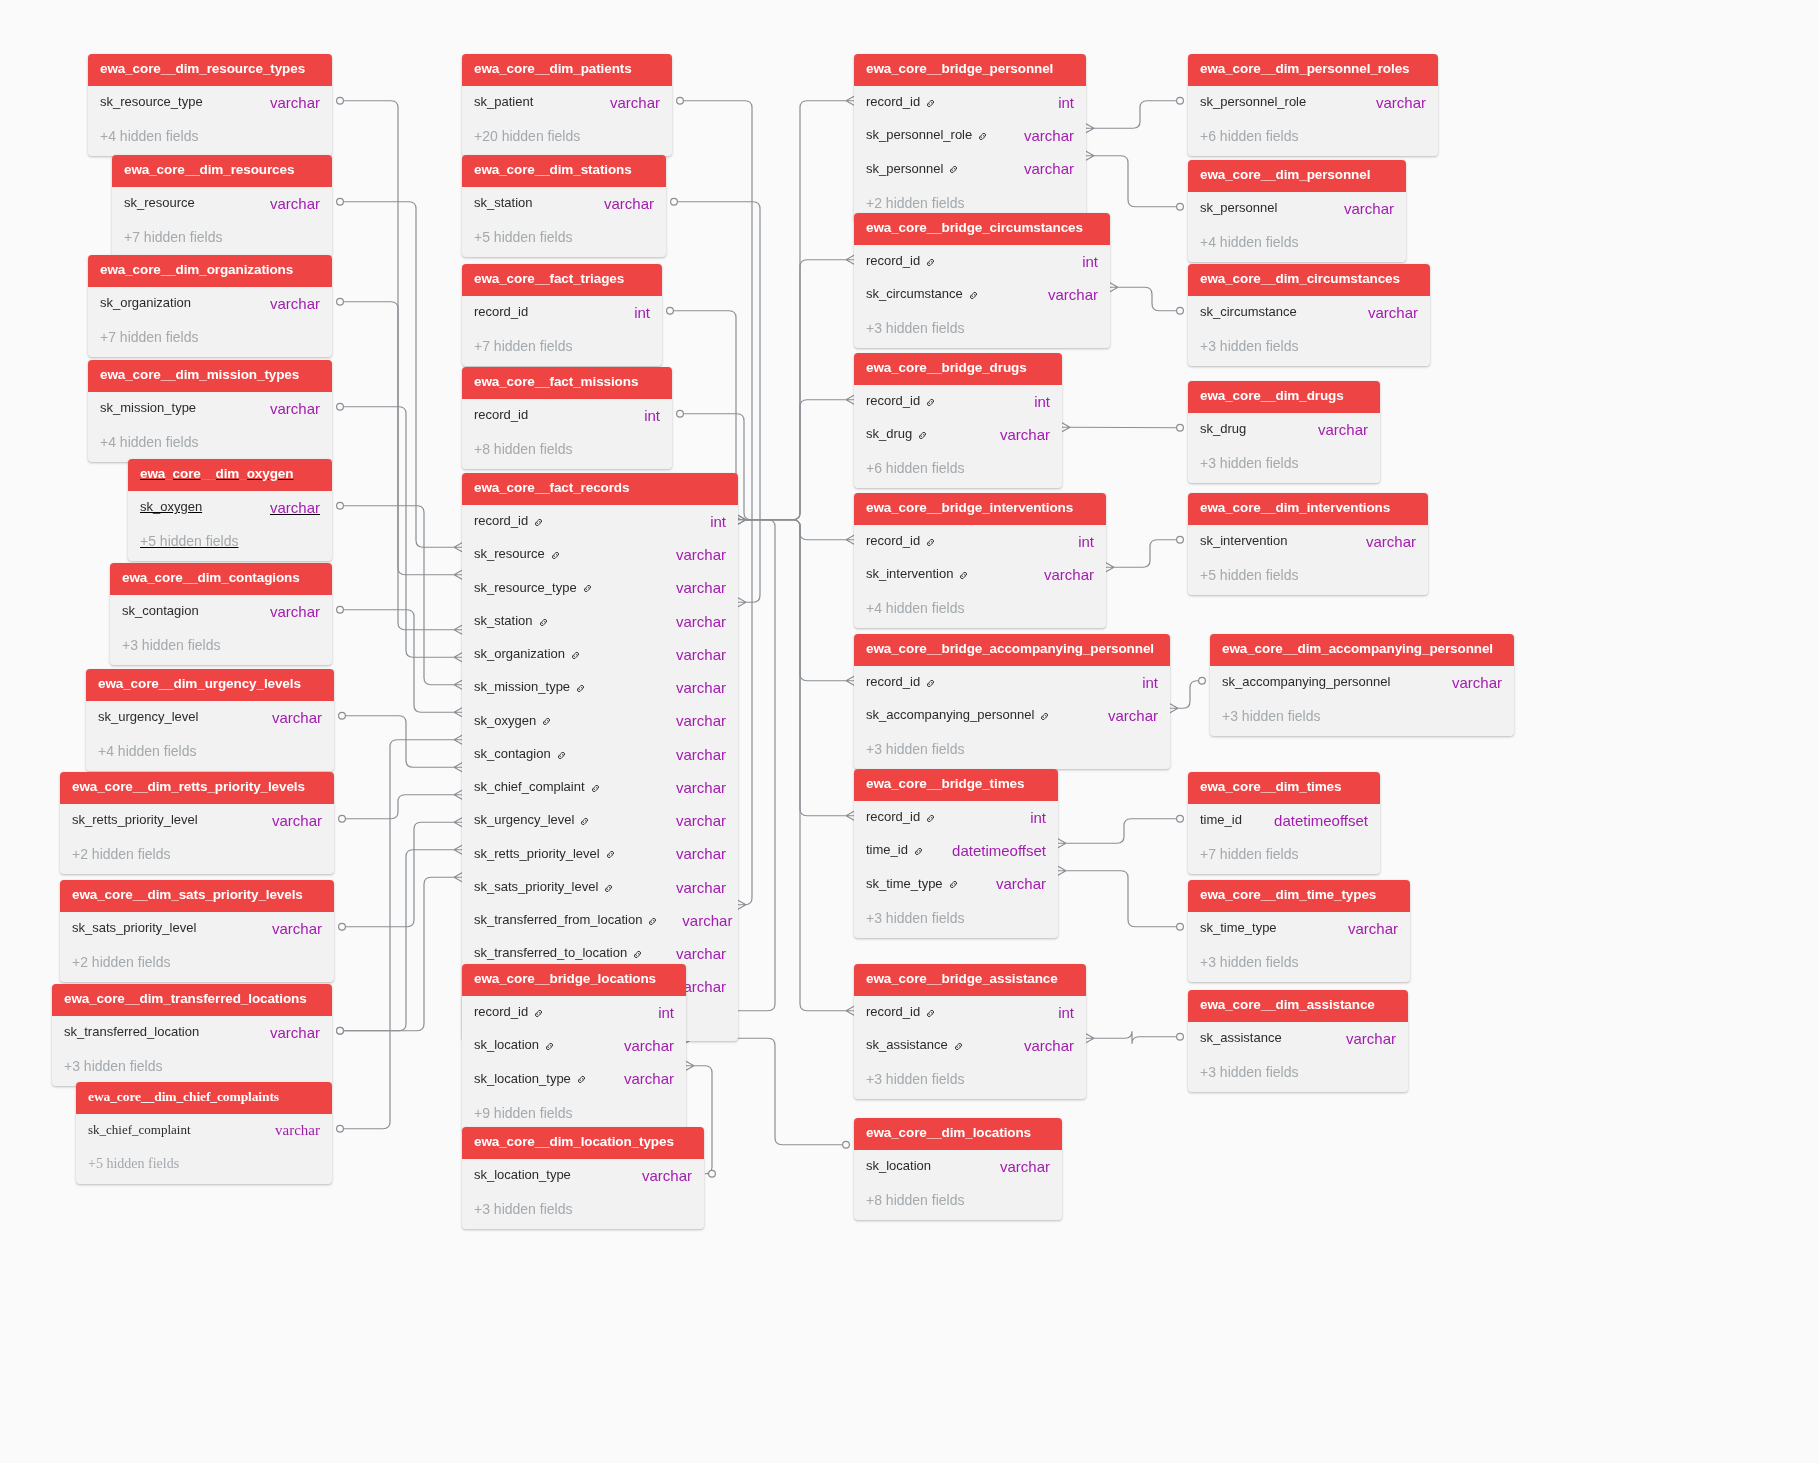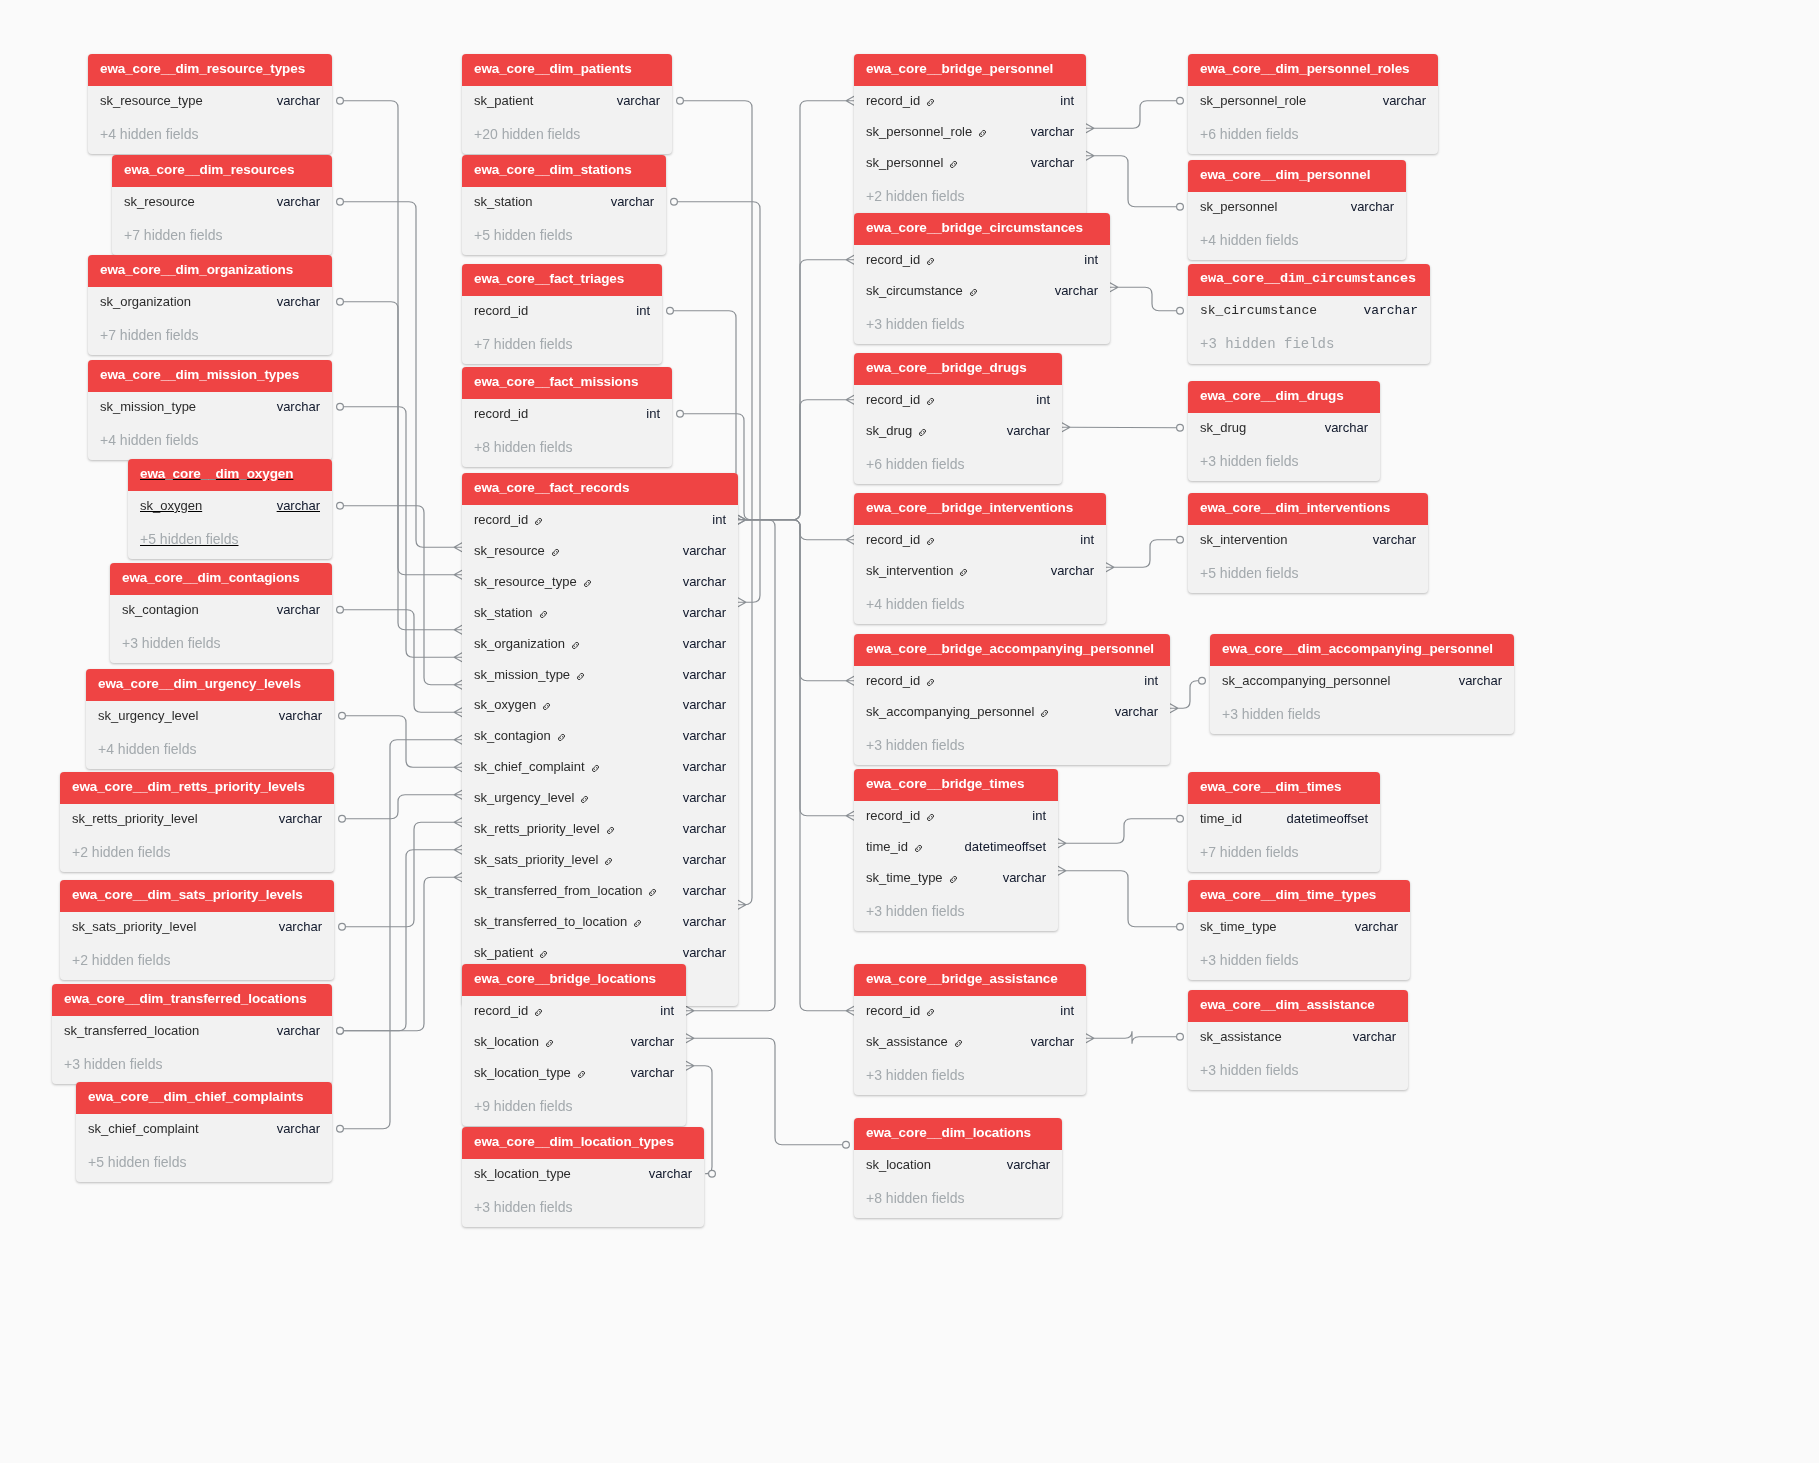--- a/index.html
+++ b/index.html
@@ -54,22 +54,22 @@
     color: #2b2b2b;
     white-space: nowrap;
     line-height: 1.15;
   }
   .col-name {
     display: flex;
     align-items: center;
     gap: 5px;
   }
   .col-type {
-    color: #0f172a;
-    font-size: 13px;
+    color: #a21caf;
+    font-size: 15px;
     padding-left: 24px;
   }
   .link-ico {
     display: inline-block;
     width: 11px;
     height: 11px;
     position: relative;
     top: 1px;
   }
   .link-ico svg { display: block; }
@@ -367,21 +367,21 @@
       <div class="tbl-body">
         <div class="tbl-row">
           <span class="col-name">
             <span>sk_transferred_location</span>
           </span>
           <span class="col-type">varchar</span>
         </div>
       </div>
       <div class="hidden-note">+3 hidden fields</div>
     </div>
-    <div class="table-node" id="node-dim_chief_complaints" style="left: 76px; top: 1082px; width: 256px;">
+    <div class="table-node" id="node-dim_chief_complaints" style="left: 76px; top: 1082px; width: 256px; font-family: Liberation Serif, serif;">
       <div class="tbl-header">ewa_core__dim_chief_complaints</div>
       <div class="tbl-body">
         <div class="tbl-row">
           <span class="col-name">
             <span>sk_chief_complaint</span>
           </span>
           <span class="col-type">varchar</span>
         </div>
       </div>
       <div class="hidden-note">+5 hidden fields</div>
@@ -937,21 +937,21 @@
       <div class="tbl-body">
         <div class="tbl-row">
           <span class="col-name">
             <span>sk_personnel</span>
           </span>
           <span class="col-type">varchar</span>
         </div>
       </div>
       <div class="hidden-note">+4 hidden fields</div>
     </div>
-    <div class="table-node" id="node-dim_circumstances" style="left: 1188px; top: 264px; width: 242px; font-family: Liberation Mono, monospace;">
+    <div class="table-node" id="node-dim_circumstances" style="left: 1188px; top: 264px; width: 242px;">
       <div class="tbl-header">ewa_core__dim_circumstances</div>
       <div class="tbl-body">
         <div class="tbl-row">
           <span class="col-name">
             <span>sk_circumstance</span>
           </span>
           <span class="col-type">varchar</span>
         </div>
       </div>
       <div class="hidden-note">+3 hidden fields</div>

